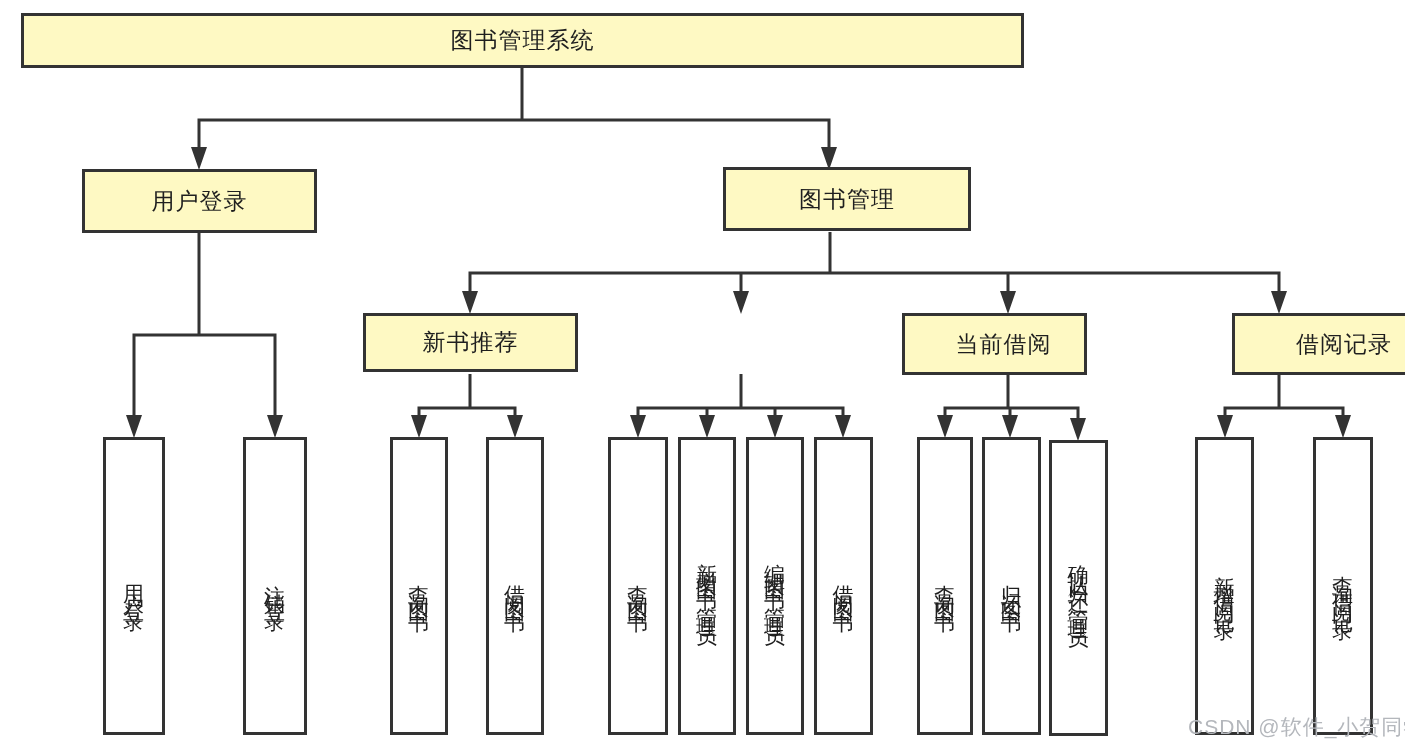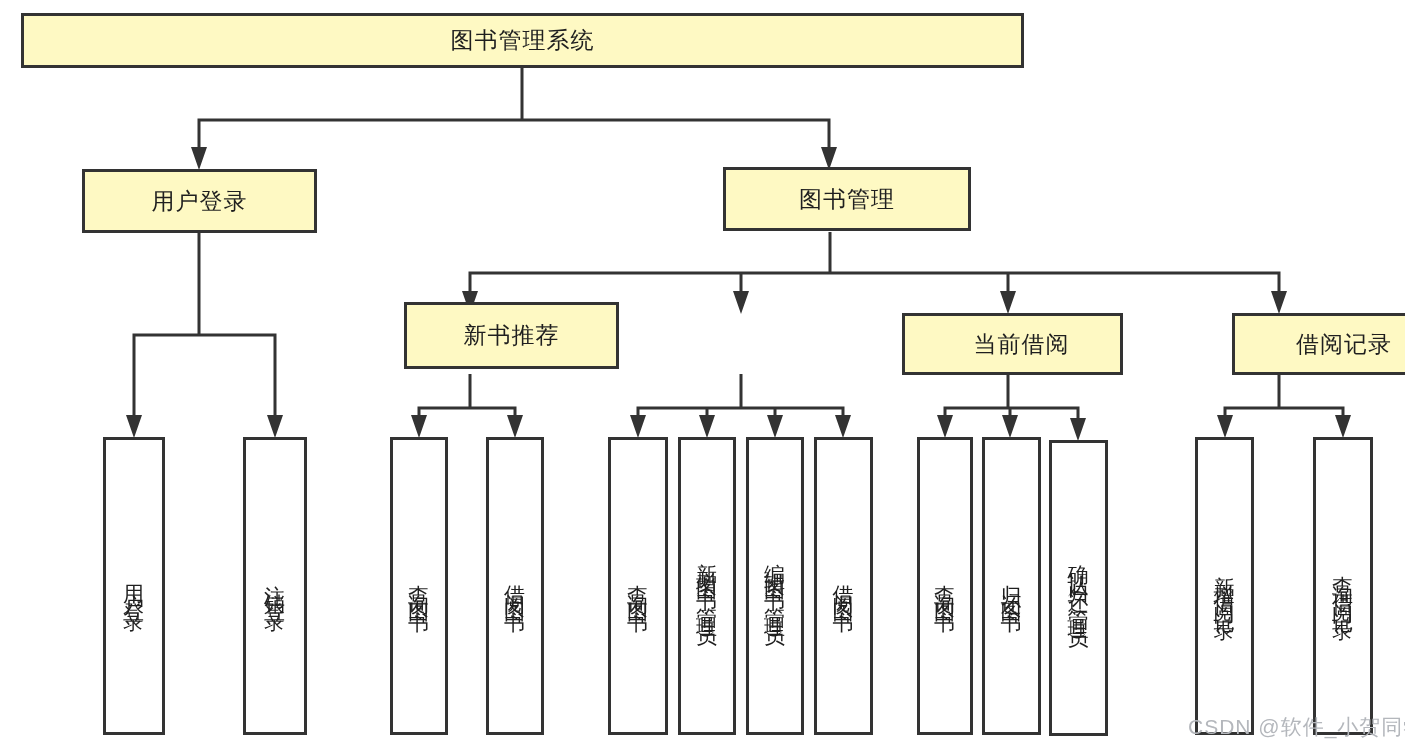--- a/index.html
+++ b/index.html
@@ -95,24 +95,24 @@
     <span>图书管理系统</span>
   </div>
 
   <div class="node" style="left:82px; top:169px; width:235px; height:64px;">
     <span>用户登录</span>
   </div>
   <div class="node" style="left:712px; top:167px; width:248px; height:64px;margin-left:11px;">
     <span>图书管理</span>
   </div>
 
-  <div class="node" style="left:363px; top:302px; width:215px; height:67px;margin-left:41px;">
+  <div class="node" style="left:363px; top:313px; width:215px; height:59px;">
     <span>新书推荐</span>
   </div>
-  <div class="node" style="left:902px; top:313px; width:221px; height:62px;padding-left:18px;">
+  <div class="node" style="left:902px; top:313px; width:185px; height:62px;padding-left:18px;">
     <span>当前借阅</span>
   </div>
   <div class="node" style="left:1232px; top:313px; width:213px; height:62px;padding-left:11px;">
     <span>借阅记录</span>
   </div>
 
   <div class="leaf" style="left:103px; top:437px; width:62px; height:298px;">
     <span class="vtext">用户登录</span>
   </div>
   <div class="leaf" style="left:243px; top:437px; width:64px; height:298px;">

